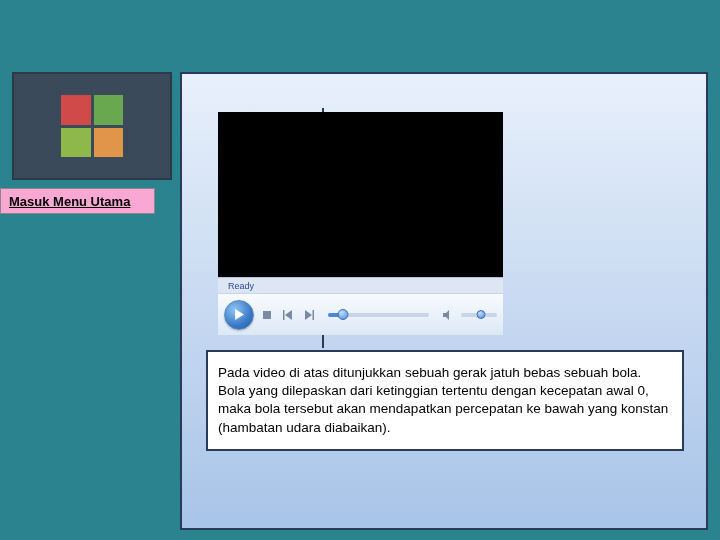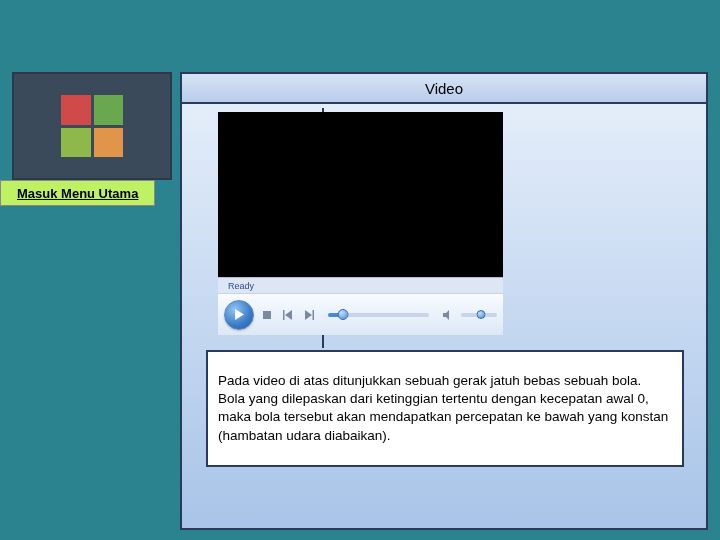--- a/index.html
+++ b/index.html
@@ -31,32 +31,32 @@
     gap: 3px;
   }
   .logo-grid div { width: 100%; height: 100%; }
   .lg1 { background: #d04a4a; }
   .lg2 { background: #6aa84f; }
   .lg3 { background: #8fb84a; }
   .lg4 { background: #e0954a; }
   .menu-btn {
     position: absolute;
     left: 0;
-    top: 180px;
+    top: 188px;
     width: 155px;
     height: 26px;
-    background: #bef264;
+    background: #f9a8d4;
     border: 1px solid #888;
     font-size: 13px;
     font-weight: 700;
     text-decoration: underline;
     color: #000;
     display: flex;
     align-items: center;
-    padding-left: 16px;
+    padding-left: 8px;
     cursor: pointer;
   }
   .main-panel {
     position: absolute;
     left: 180px;
     top: 72px;
     width: 528px;
     height: 458px;
     background: linear-gradient(to bottom, #e8f0fb, #a8c4e8);
     border: 2px solid #2a3a5a;
@@ -164,21 +164,21 @@
     border: 1px solid #3a6ab0;
     transform: translateX(-50%);
   }
   .desc-box {
     position: absolute;
     left: 24px;
     top: 276px;
     width: 478px;
     background: #fff;
     border: 2px solid #2a3a5a;
-    padding: 20px 10px;
+    padding: 12px 10px;
     font-size: 13.5px;
     line-height: 1.35;
     color: #000;
   }
 </style>
 </head>
 <body>
 
 <div class="logo-box">
   <div class="logo-grid">
@@ -187,23 +187,20 @@
       <div class="lg3"></div>
       <div class="lg4"></div>
   </div>
 </div>
 
 <div class="menu-btn">
   <span>Masuk Menu Utama</span>
 </div>
 
 <div class="main-panel">
-  <div class="panel-title">
-    <span>Video</span>
-  </div>
   <div class="divider"></div>
 
   <div class="player">
     <div class="video-area"></div>
     <div class="player-status">
       <span>Ready</span>
     </div>
     <div class="player-controls">
       <div class="play-btn">
         <svg viewBox="0 0 10 10">

